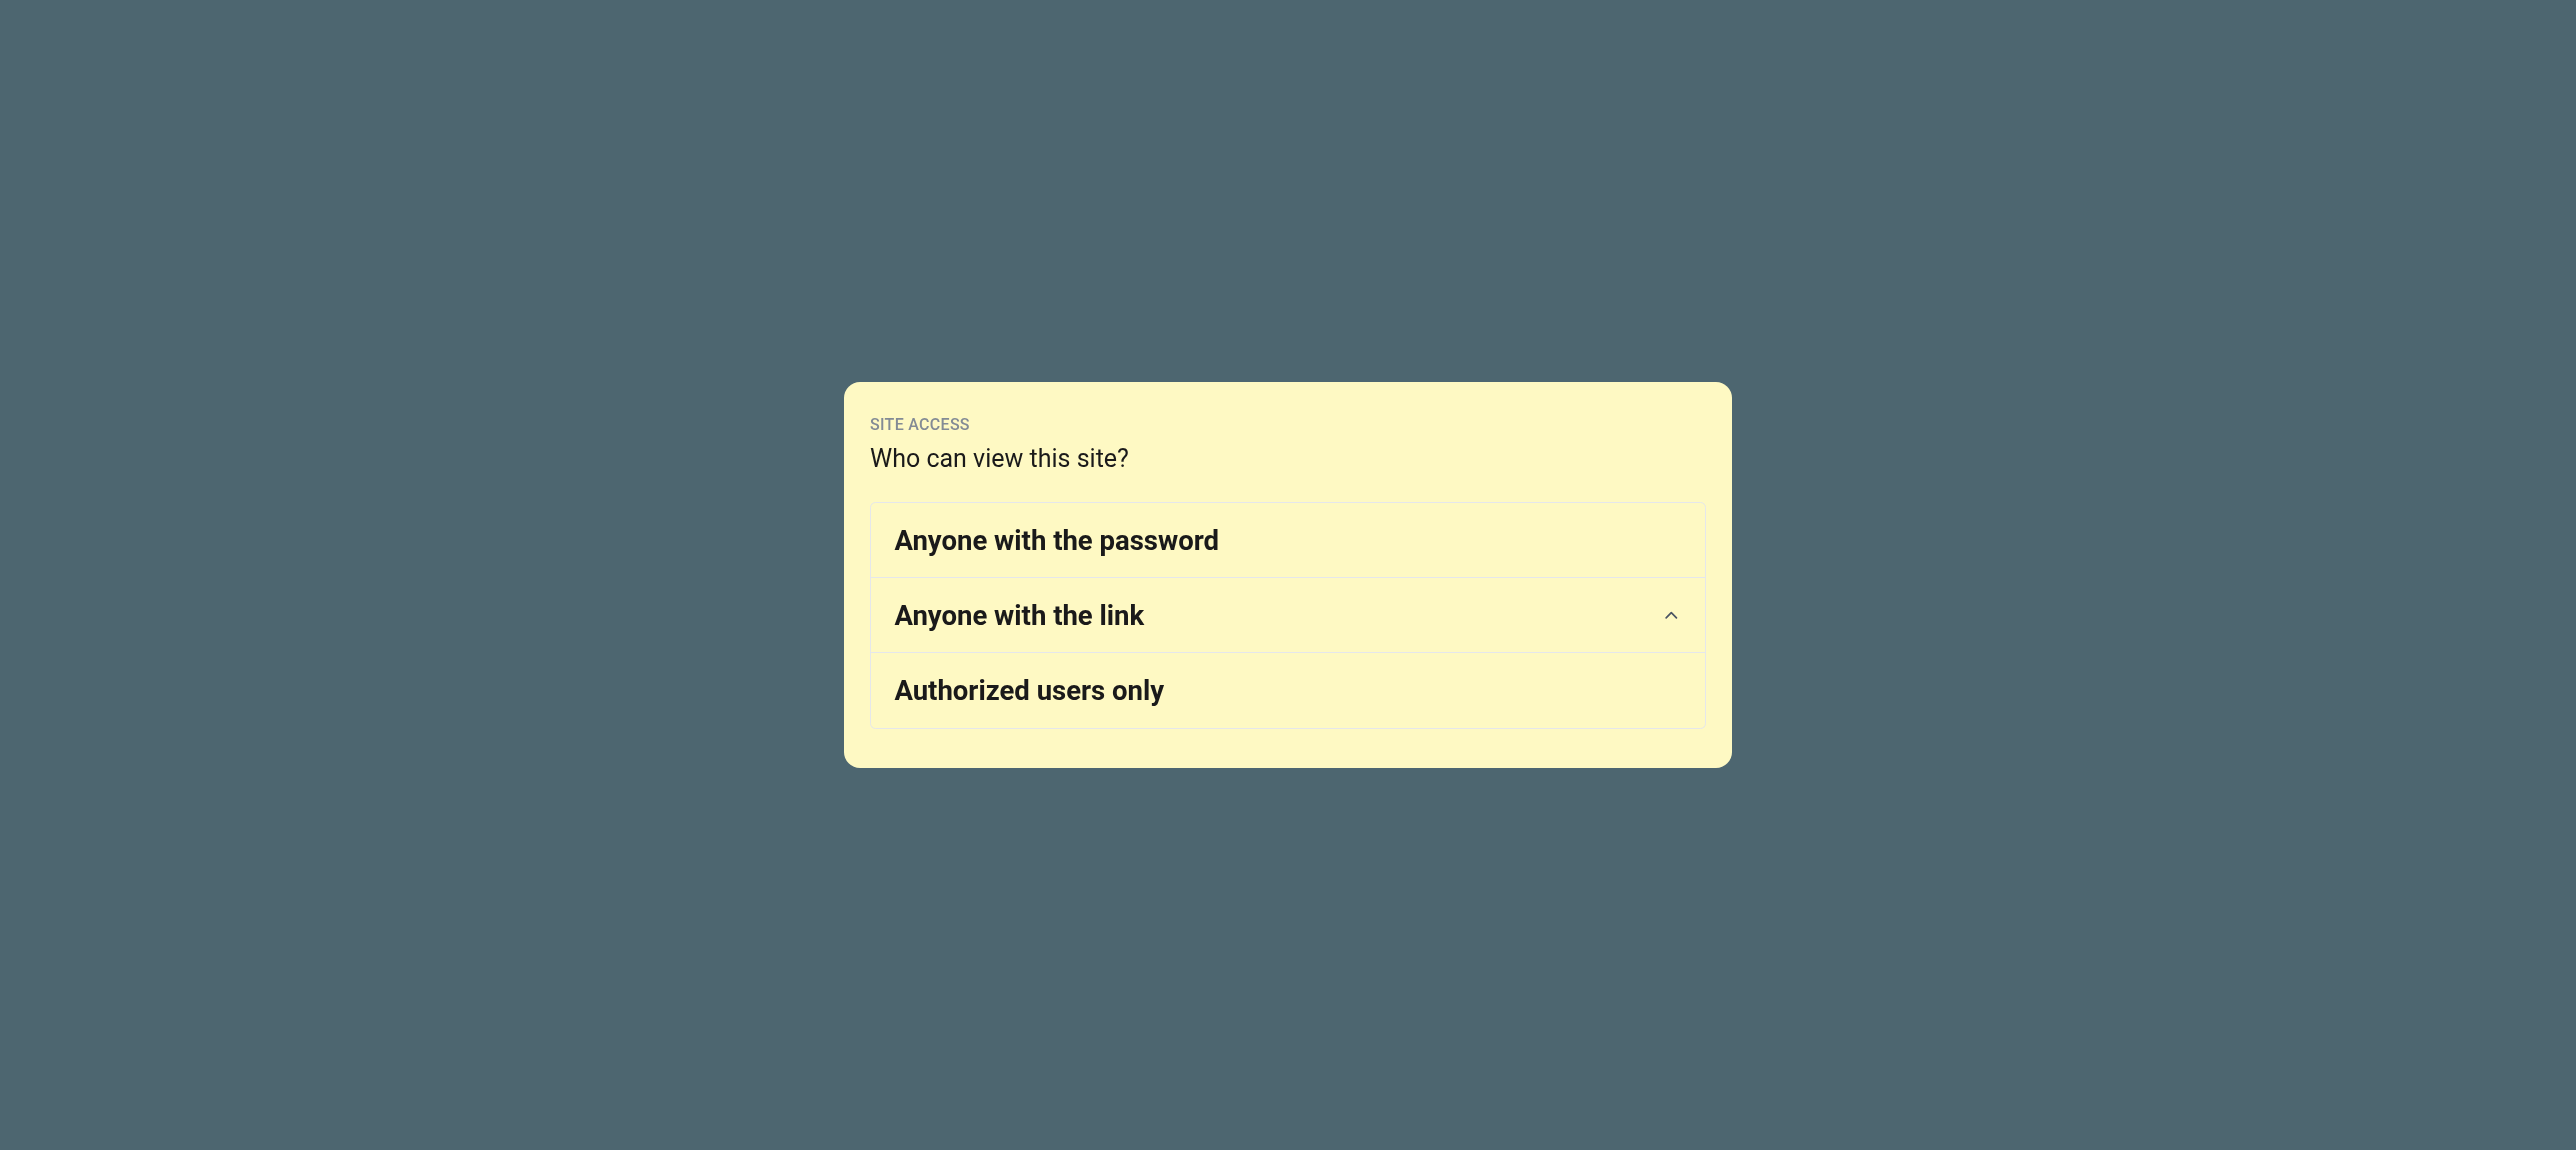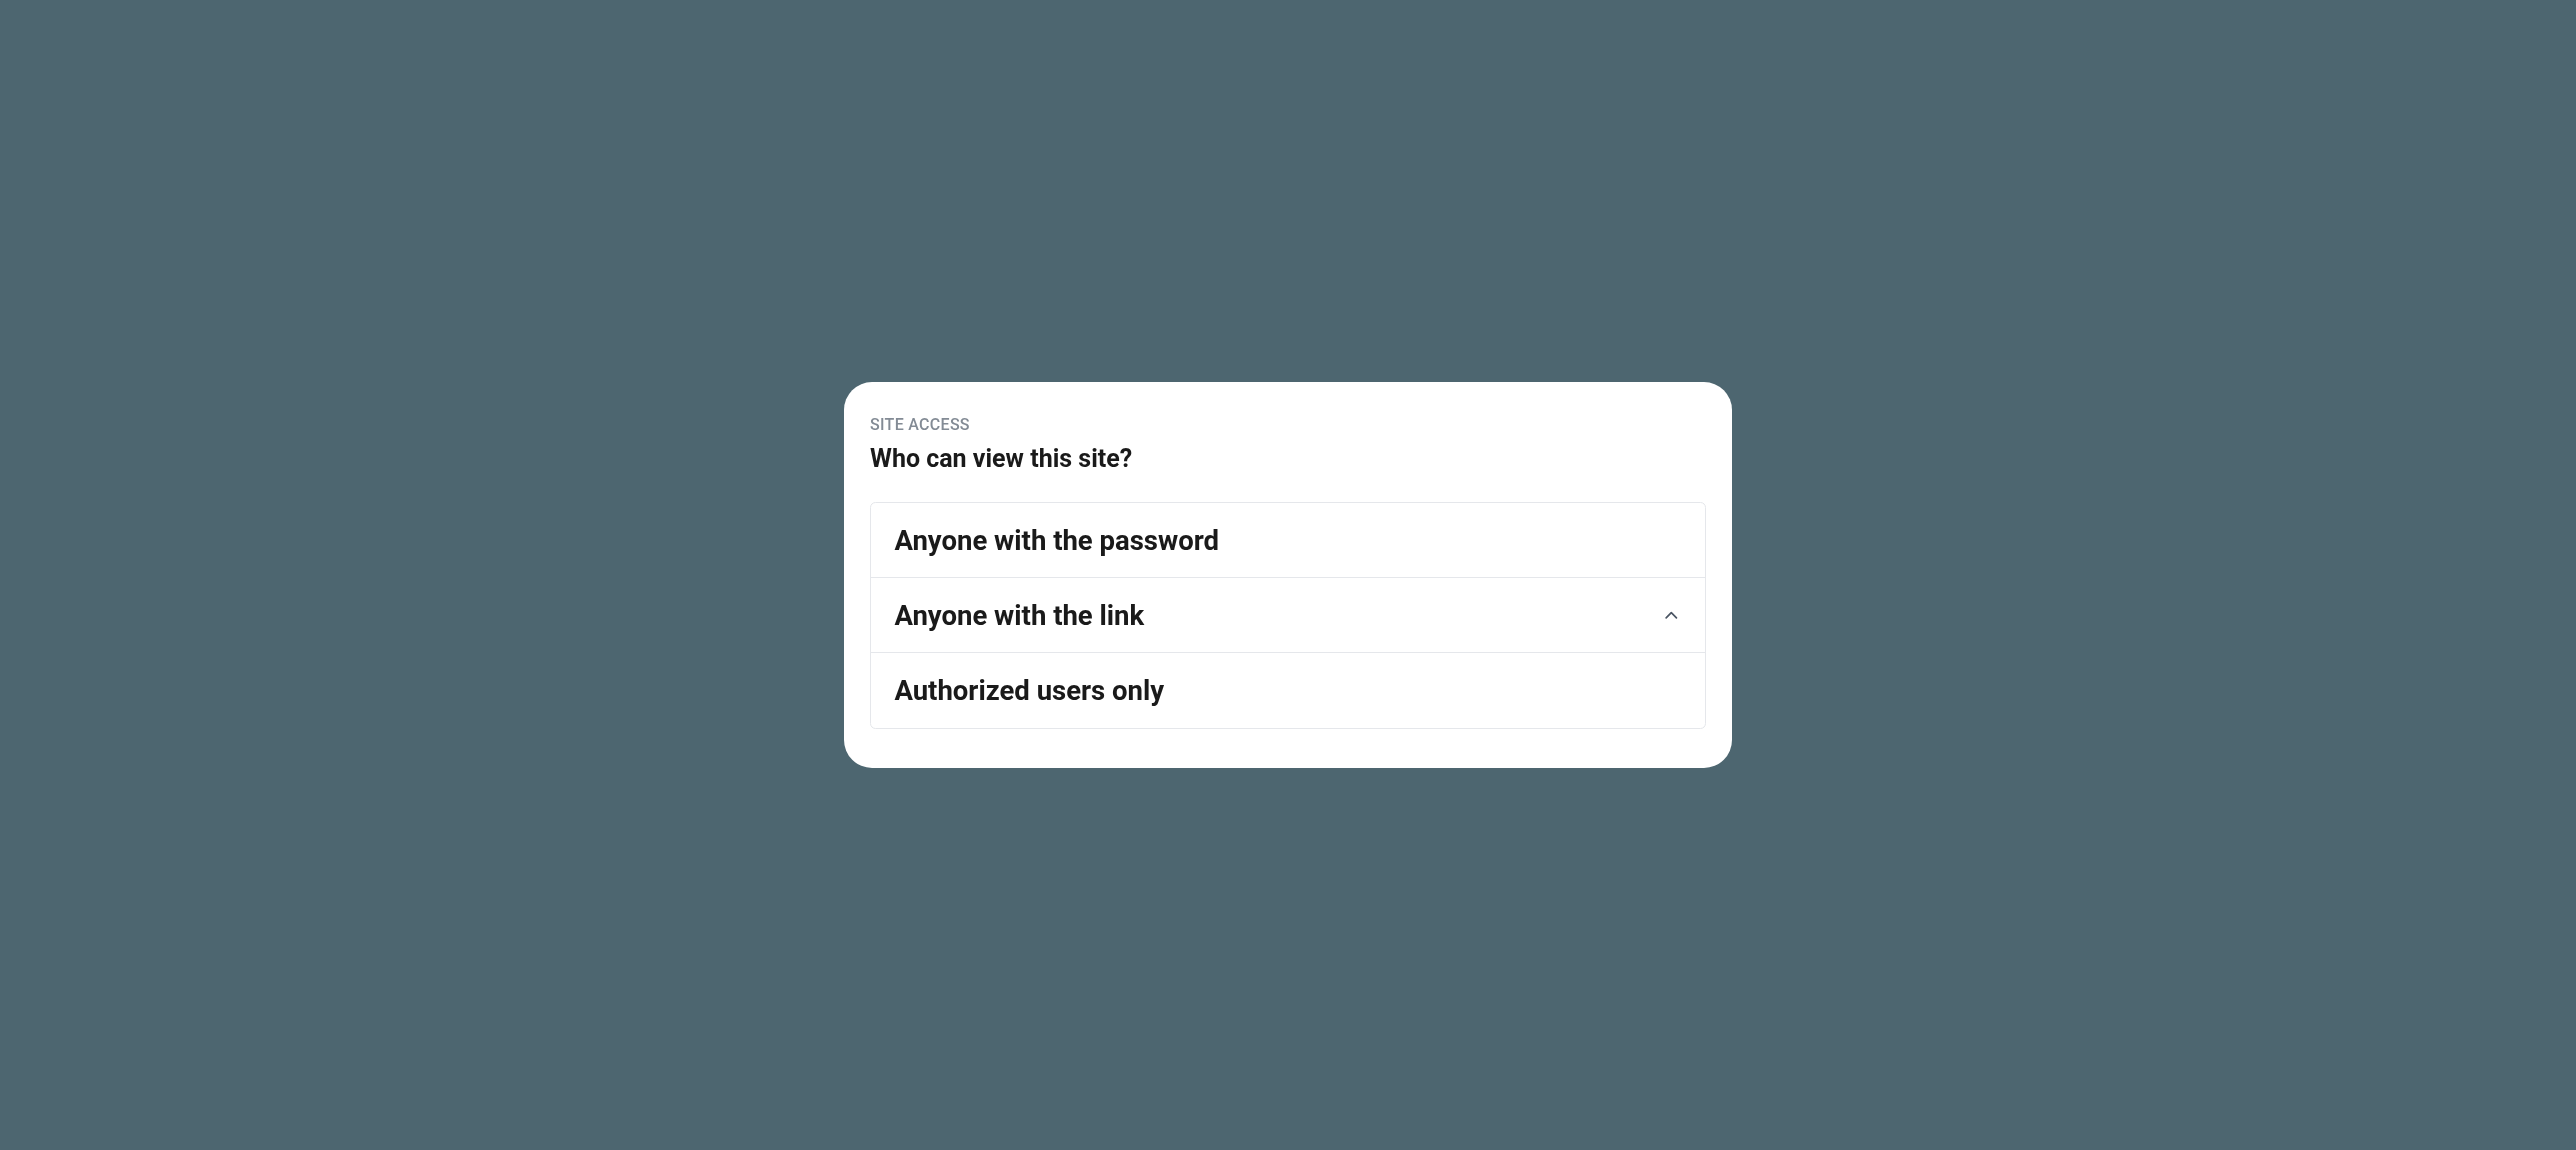--- a/index.html
+++ b/index.html
@@ -10,38 +10,38 @@
     body {
       background-color: #4d6670;
       font-family: -apple-system, BlinkMacSystemFont, "Segoe UI", Roboto, Helvetica, Arial, sans-serif;
       display: flex;
       align-items: center;
       justify-content: center;
       min-height: 100vh;
       padding: 31px;
     }
     .card {
-      background-color: #ffffff;
-      border-radius: 28px;
+      background-color: #fef9c3;
+      border-radius: 16px;
       width: 100%;
       max-width: 888px;
       padding: 33px 26px 39px 26px;
     }
     .section-label {
       color: #838b95;
       font-size: 16px;
       font-weight: 500;
       letter-spacing: 0.3px;
       text-transform: uppercase;
       margin-bottom: 9.6px;
     }
     .section-title {
       color: #1a1a1a;
       font-size: 25px;
-      font-weight: 700;
+      font-weight: 400;
       margin-bottom: 29px;
     }
     .dropdown {
       border: 0.7px solid #e5e7eb;
       border-radius: 5.5px;
       overflow: hidden;
     }
     .dropdown-option {
       display: flex;
       align-items: center;

